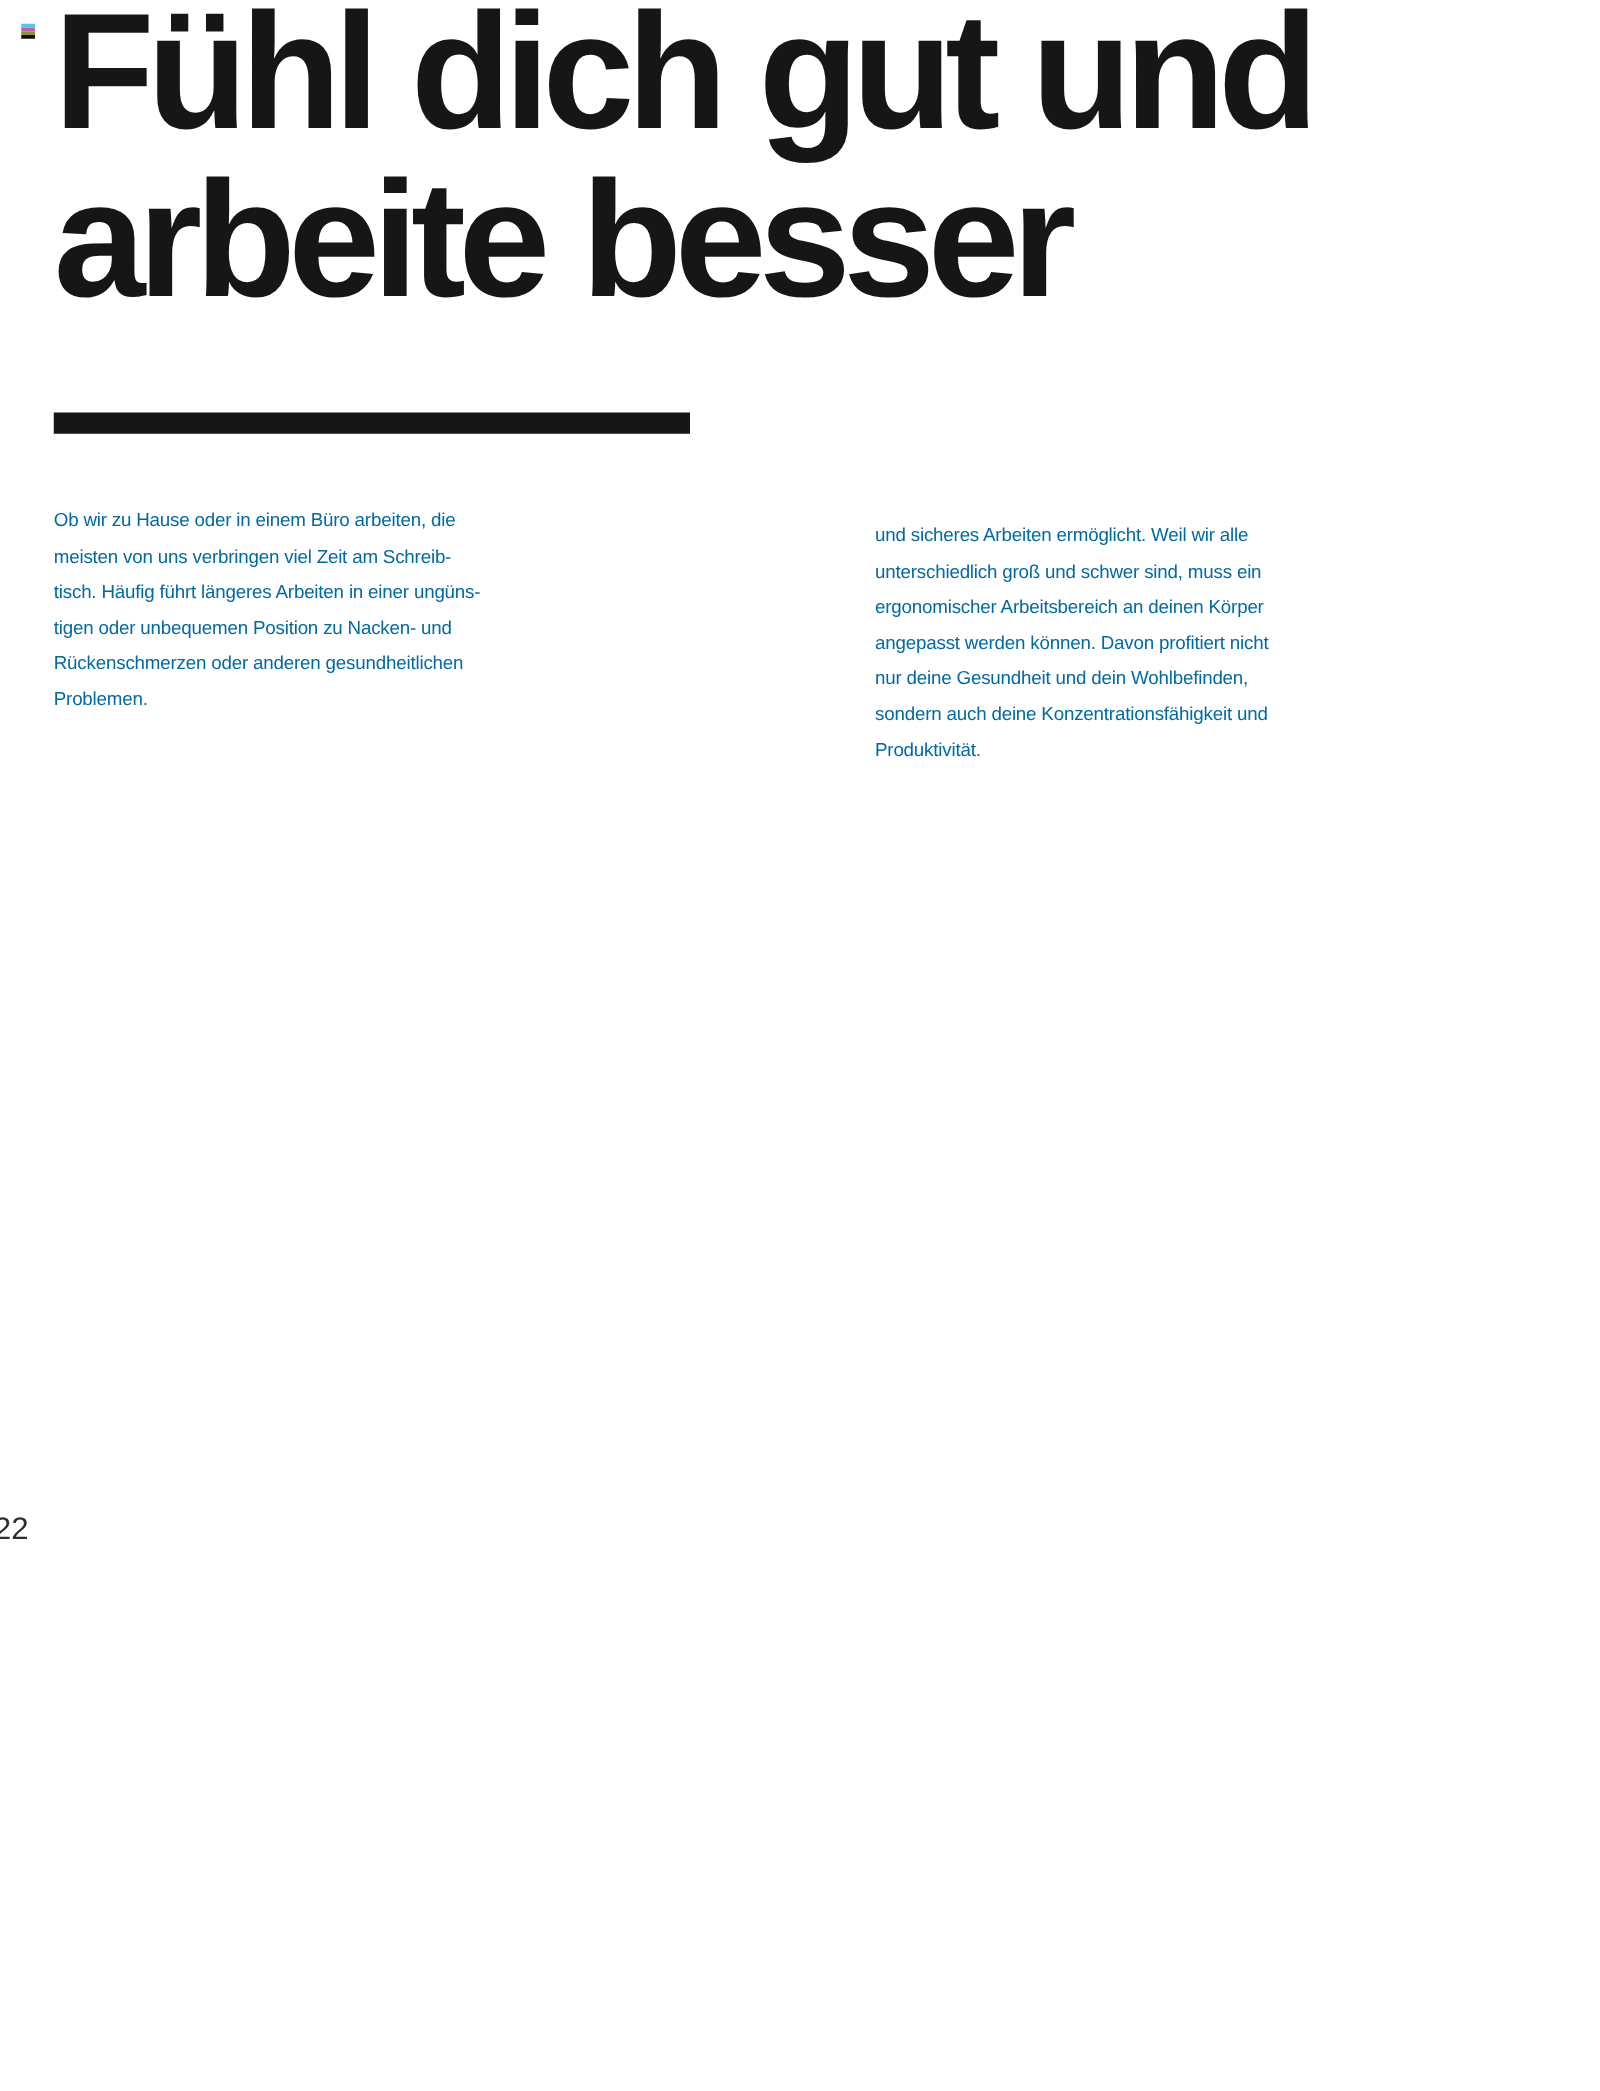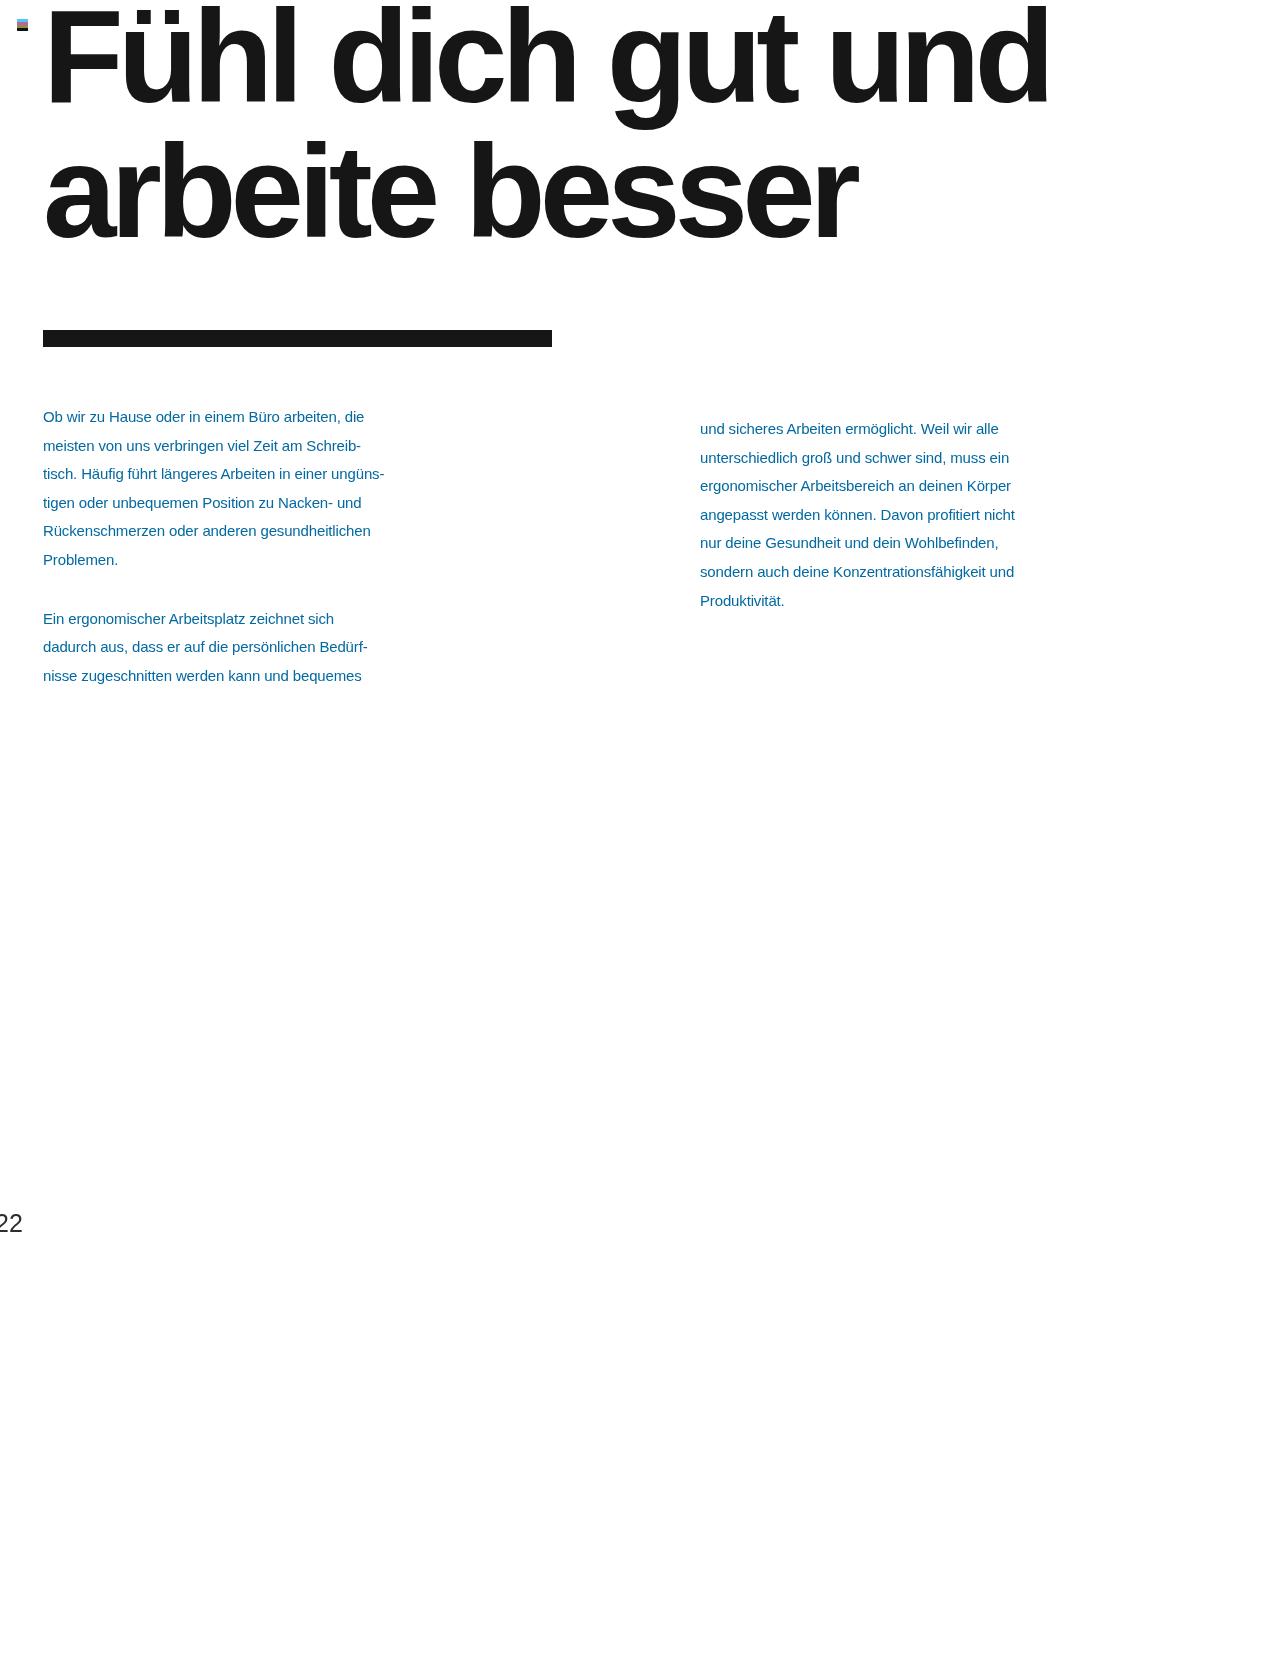--- a/index.html
+++ b/index.html
@@ -105,23 +105,20 @@
   <div class="rule" style="background-color: rgb(22, 22, 22);"></div>
 
   <div class="columns">
     <div class="col col-left">
       <p>Ob wir zu Hause oder in einem Büro arbeiten, die
 meisten von uns verbringen viel Zeit am Schreib-
 tisch. Häufig führt längeres Arbeiten in einer ungüns-
 tigen oder unbequemen Position zu Nacken- und
 Rückenschmerzen oder anderen gesundheitlichen
 Problemen.</p>
-      <p>Ein ergonomischer Arbeitsplatz zeichnet sich
-dadurch aus, dass er auf die persönlichen Bedürf-
-nisse zugeschnitten werden kann und bequemes</p>
     </div>
     <div class="col col-right">
       <p>und sicheres Arbeiten ermöglicht. Weil wir alle
 unterschiedlich groß und schwer sind, muss ein
 ergonomischer Arbeitsbereich an deinen Körper
 angepasst werden können. Davon profitiert nicht
 nur deine Gesundheit und dein Wohlbefinden,
 sondern auch deine Konzentrationsfähigkeit und
 Produktivität.</p>
     </div>

